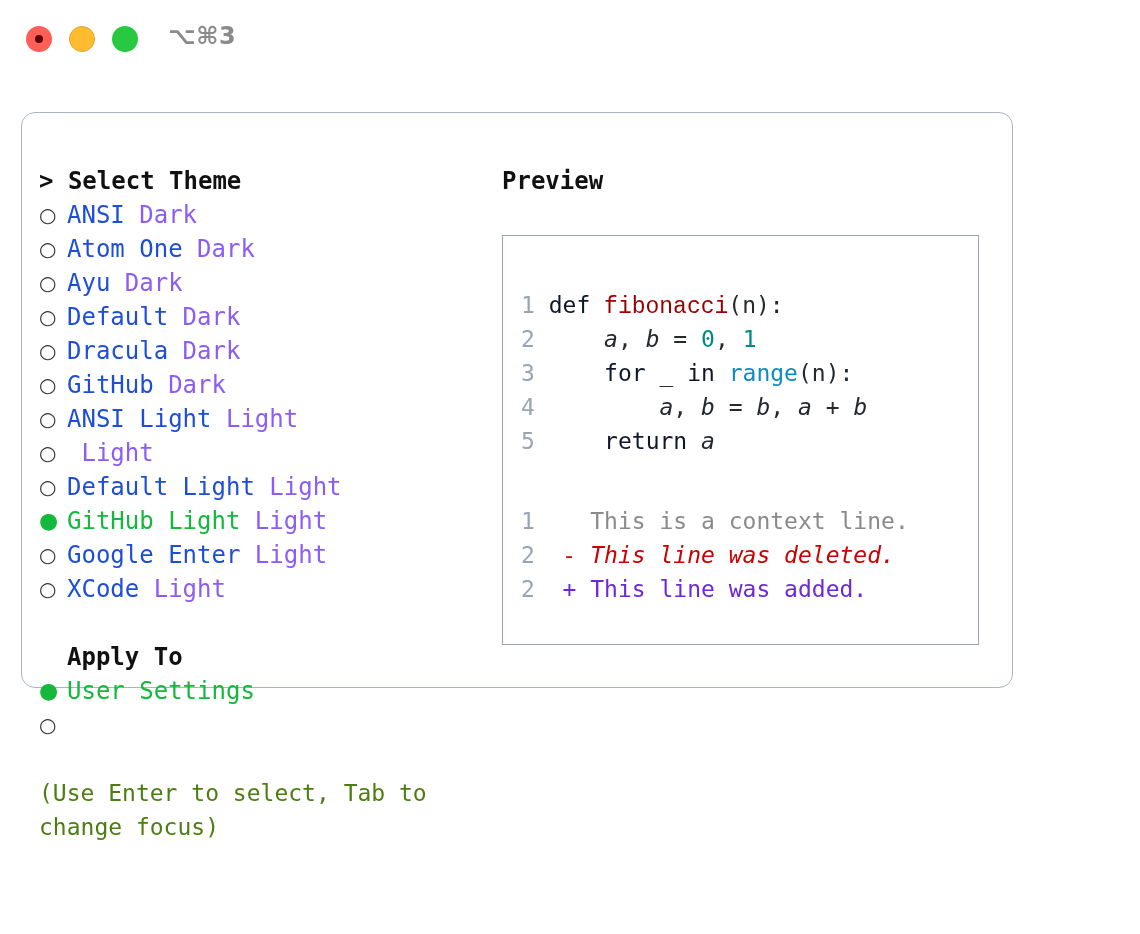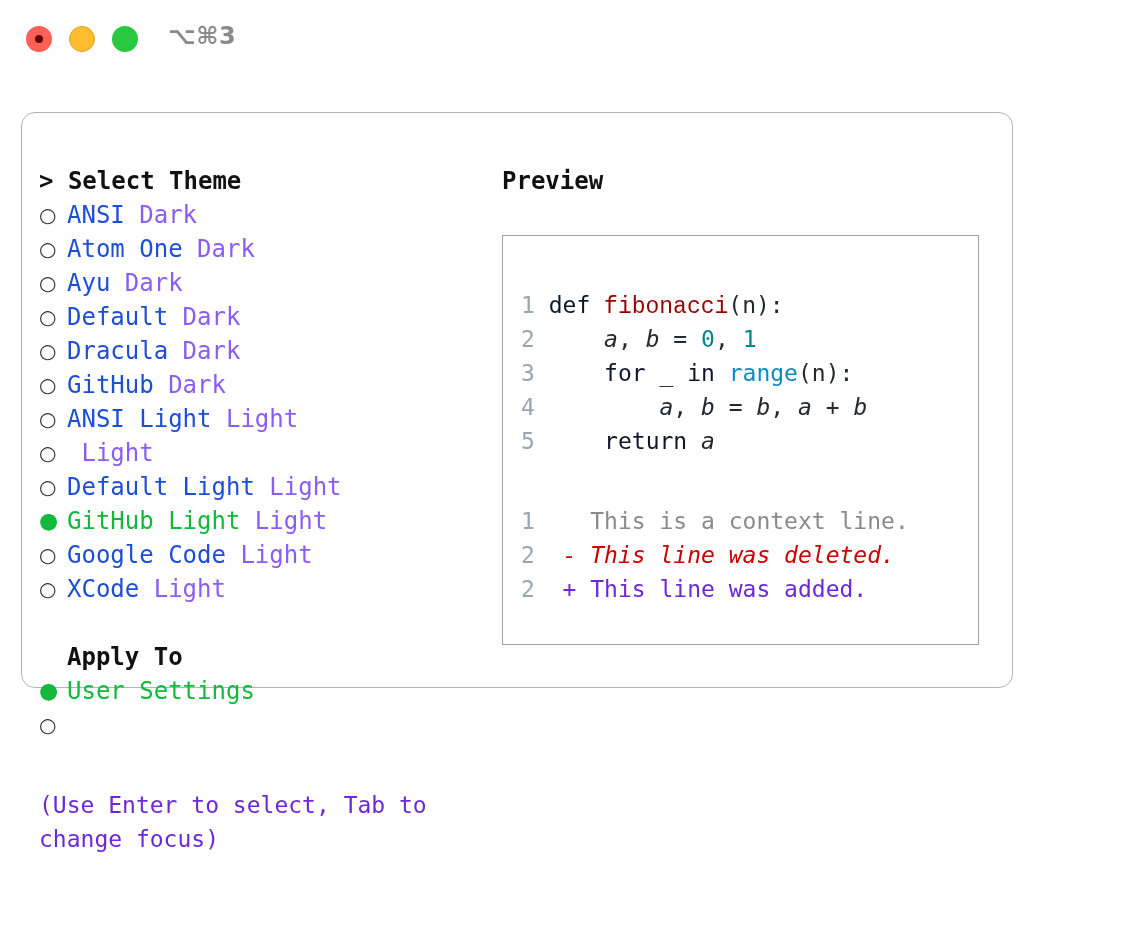--- a/index.html
+++ b/index.html
@@ -120,24 +120,24 @@
     color: #1d4ed8;
     white-space: pre;
   }
   .opt-row.selected .opt-label { color: #14b83c; }
   .opt-tag {
     color: #8b5cf6;
     white-space: pre;
   }
   #apply-group { margin-top: 34px; }
   #hint {
-    margin-top: 46px;
+    margin-top: 34px;
     font-size: 23px;
     line-height: 34px;
-    color: #6d28d9;
+    color: #4d7c0f;
     width: 400px;
     white-space: pre-wrap;
   }
 
   
   #preview-pane {
     position: absolute;
     left: 480px;
     top: 51px;
     width: 490px;
@@ -206,21 +206,21 @@
         <div class="opt-row"><span class="bullet">○</span><span class="opt-label">ANSI</span><span class="opt-tag"> Dark</span></div>
         <div class="opt-row"><span class="bullet">○</span><span class="opt-label">Atom One</span><span class="opt-tag"> Dark</span></div>
         <div class="opt-row"><span class="bullet">○</span><span class="opt-label">Ayu</span><span class="opt-tag"> Dark</span></div>
         <div class="opt-row"><span class="bullet">○</span><span class="opt-label">Default</span><span class="opt-tag"> Dark</span></div>
         <div class="opt-row"><span class="bullet">○</span><span class="opt-label">Dracula</span><span class="opt-tag"> Dark</span></div>
         <div class="opt-row"><span class="bullet">○</span><span class="opt-label">GitHub</span><span class="opt-tag"> Dark</span></div>
         <div class="opt-row"><span class="bullet">○</span><span class="opt-label">ANSI Light</span><span class="opt-tag"> Light</span></div>
         <div class="opt-row"><span class="bullet">○</span><span class="opt-tag"> Light</span></div>
         <div class="opt-row"><span class="bullet">○</span><span class="opt-label">Default Light</span><span class="opt-tag"> Light</span></div>
         <div class="opt-row selected"><span class="bullet on">●</span><span class="opt-label">GitHub Light</span><span class="opt-tag"> Light</span></div>
-        <div class="opt-row"><span class="bullet">○</span><span class="opt-label">Google Code</span><span class="opt-tag"> Light</span></div>
+        <div class="opt-row"><span class="bullet">○</span><span class="opt-label">Google Enter</span><span class="opt-tag"> Light</span></div>
         <div class="opt-row"><span class="bullet">○</span><span class="opt-label">XCode</span><span class="opt-tag"> Light</span></div>
       </div>
 
     <div id="apply-group">
       <div class="pane-header plain">Apply To</div>
       <div id="apply-list">
           <div class="opt-row selected"><span class="bullet on">●</span><span class="opt-label">User Settings</span></div>
           <div class="opt-row"><span class="bullet">○</span></div>
         </div>
     </div>

